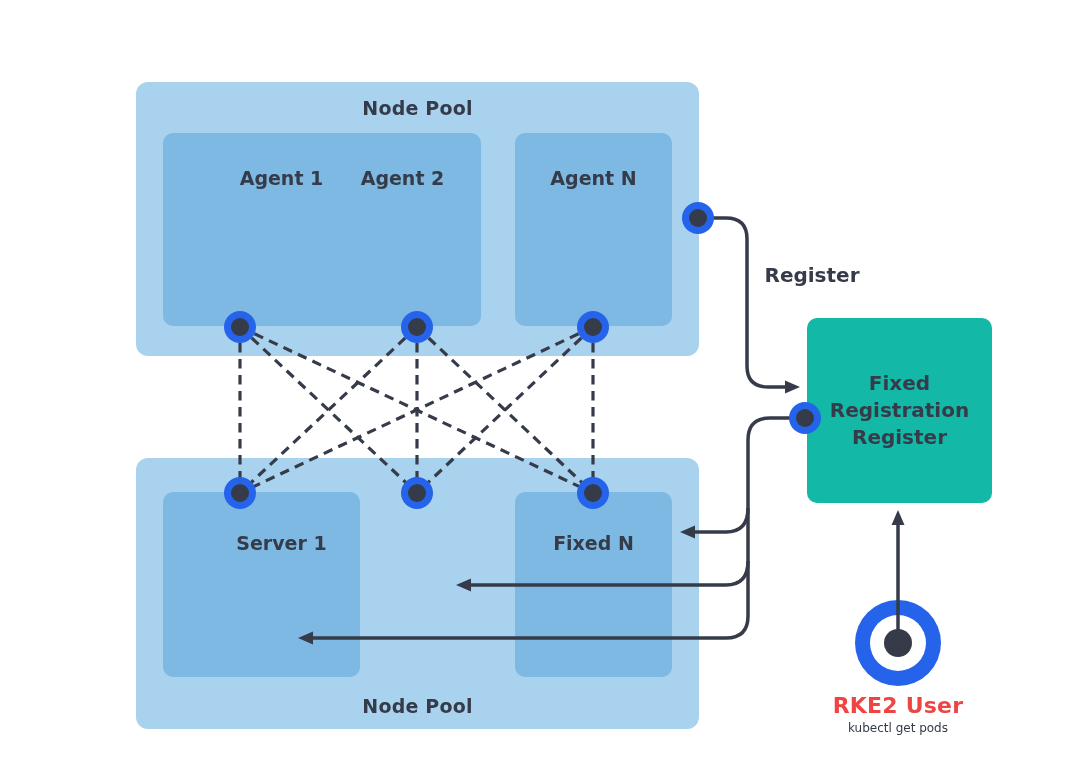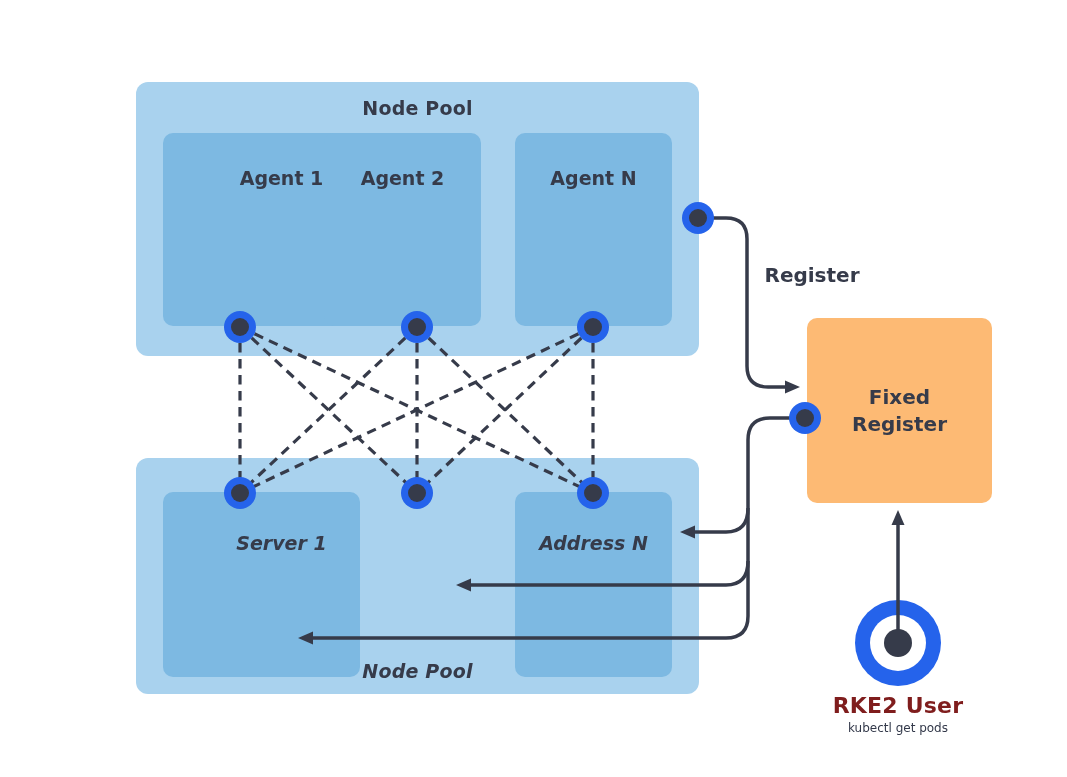--- a/index.html
+++ b/index.html
@@ -4,49 +4,49 @@
 <style>
   html,body { margin:0; padding:0; background:#ffffff; }
   .canvas {
     position:relative; width:1067px; height:777px; background:#ffffff;
     font-family:"DejaVu Sans","Liberation Sans",sans-serif; overflow:hidden;border-radius:10px;
   }
   .overlay { position:absolute; left:0; top:0; width:1067px; height:777px; z-index:3; pointer-events:none; }
 
   .pool { position:absolute; background:#A9D2EE; border-radius:12px; z-index:1; }
   .pool-top    { left:136px; top:82px;  width:563px; height:274px; }
-  .pool-bottom { left:136px; top:458px; width:563px; height:236px;font-style:italic; }
+  .pool-bottom { left:136px; top:458px; width:563px; height:271px; }
   .pool-title { text-align:center; font-weight:bold; font-size:19px; color:#363B4A; letter-spacing:0.2px; }
   .pool-top .pool-title { margin-top:15px; }
   .pool-bottom .pool-title { position:absolute; bottom:12px; left:0; width:100%; }
 
   .node-box {
     position:absolute; width:157px; background:#7DB9E2; border-radius:10px;
     text-align:center; color:#363B4A; font-weight:bold; font-size:19px;
   }
   .pool-top .node-box    { top:51px; height:193px; }
   .pool-bottom .node-box { top:34px; height:185px; }
   .nb-1 { left:27px;padding-left:40px; } .nb-2 { left:188px; } .nb-3 { left:379px; }
   .pool-top .node-label    { display:block; margin-top:34px; }
   .pool-bottom .node-label { display:block; margin-top:40px; }
 
   .fra-box {
     position:absolute; left:807px; top:318px; width:185px; height:185px;
-    background:#fdba74; border-radius:10px; z-index:1;
+    background:#14b8a6; border-radius:10px; z-index:1;
     display:flex; flex-direction:column; justify-content:center; align-items:center;
     font-weight:bold; font-size:20px; line-height:27px; color:#363B4A; text-align:center;
   }
 
   .register-label {
     position:absolute; left:729px; top:263px; width:166px; text-align:center;
     font-weight:bold; font-size:20px; color:#363B4A; z-index:1;
   }
   .user-name {
     position:absolute; left:798px; top:693px; width:200px; text-align:center;
-    font-weight:bold; font-size:22px; color:#7f1d1d; z-index:1; letter-spacing:0.2px;
+    font-weight:bold; font-size:22px; color:#ef4444; z-index:1; letter-spacing:0.2px;
   }
   .user-command {
     position:absolute; left:798px; top:721px; width:200px; text-align:center;
     font-size:12px; color:#33394A; z-index:1;
   }
 </style>
 </head>
 <body>
 
 <div class="canvas">
@@ -62,27 +62,28 @@
     <div class="node-box nb-3">
       <span class="node-label">Agent N</span>
     </div>
   </div>
 
   <div class="pool pool-bottom">
     <div class="node-box nb-1">
       <span class="node-label">Server 1</span>
     </div>
     <div class="node-box nb-3">
-      <span class="node-label">Address N</span>
+      <span class="node-label">Fixed N</span>
     </div>
     <div class="pool-title">Node Pool</div>
   </div>
 
   <div class="fra-box">
     <span>Fixed</span>
+    <span>Registration</span>
     <span>Register</span>
   </div>
 
   <div class="register-label">Register</div>
   <div class="user-name">RKE2 User</div>
   <div class="user-command">kubectl get pods</div>
 
   <svg class="overlay" viewBox="0 0 1067 777" xmlns="http://www.w3.org/2000/svg">
     <defs>
       <marker id="arr" markerUnits="userSpaceOnUse" markerWidth="20" markerHeight="18" refX="2" refY="8" orient="auto">

